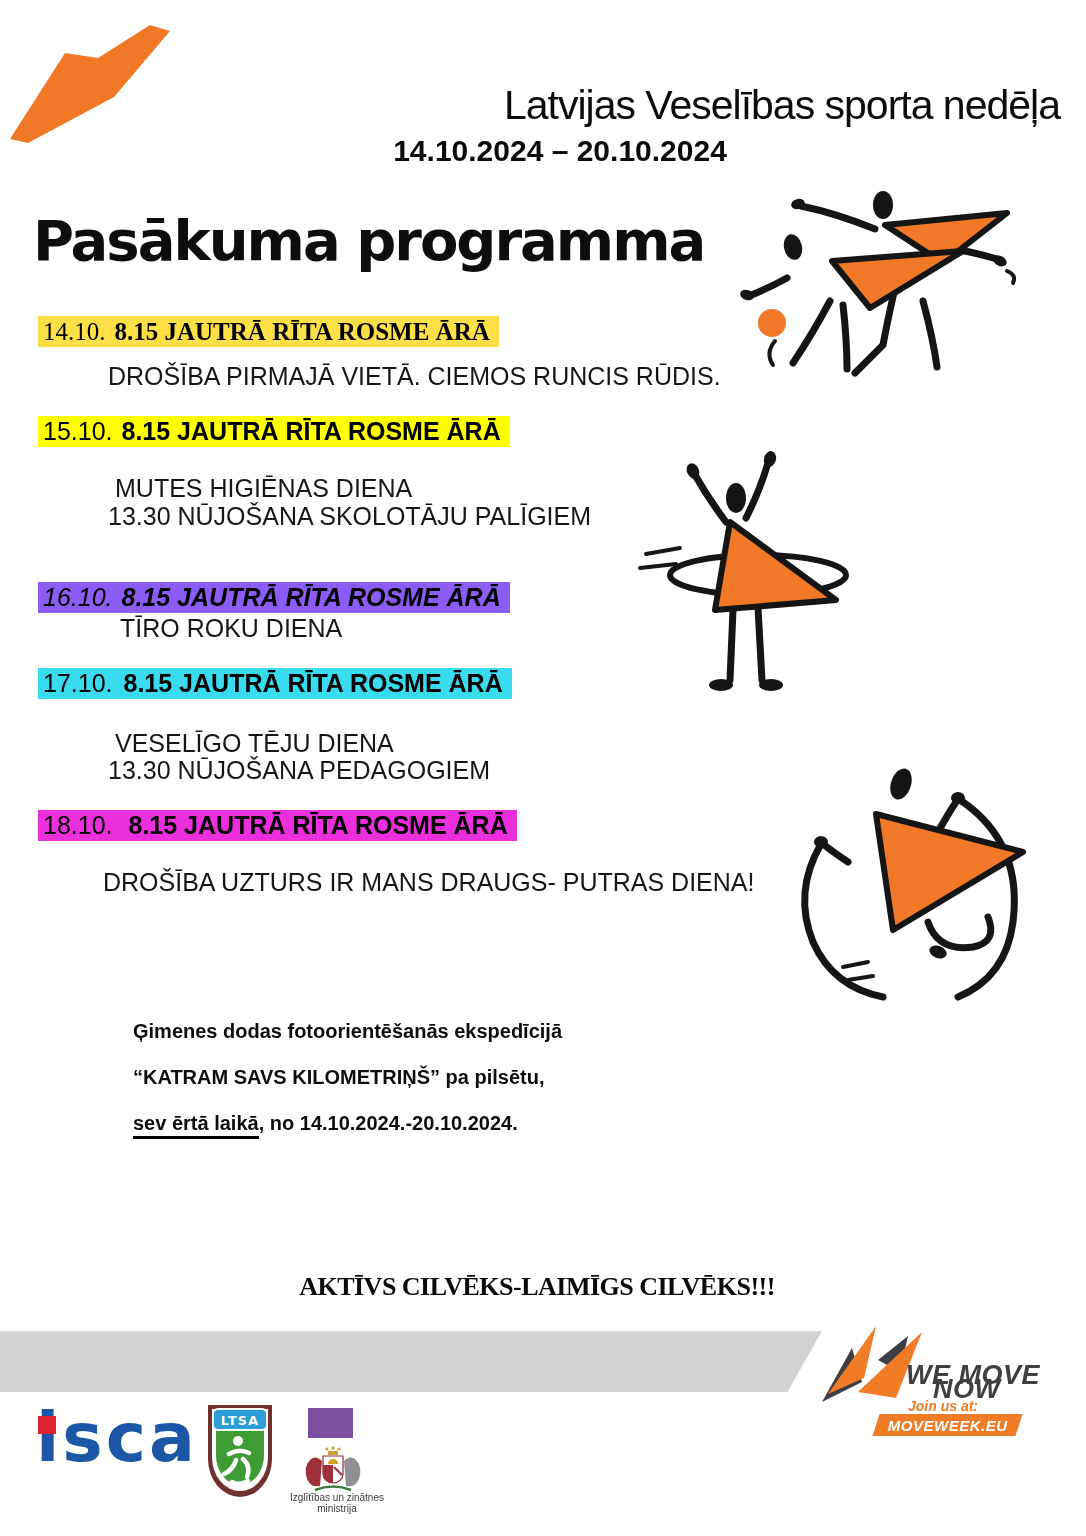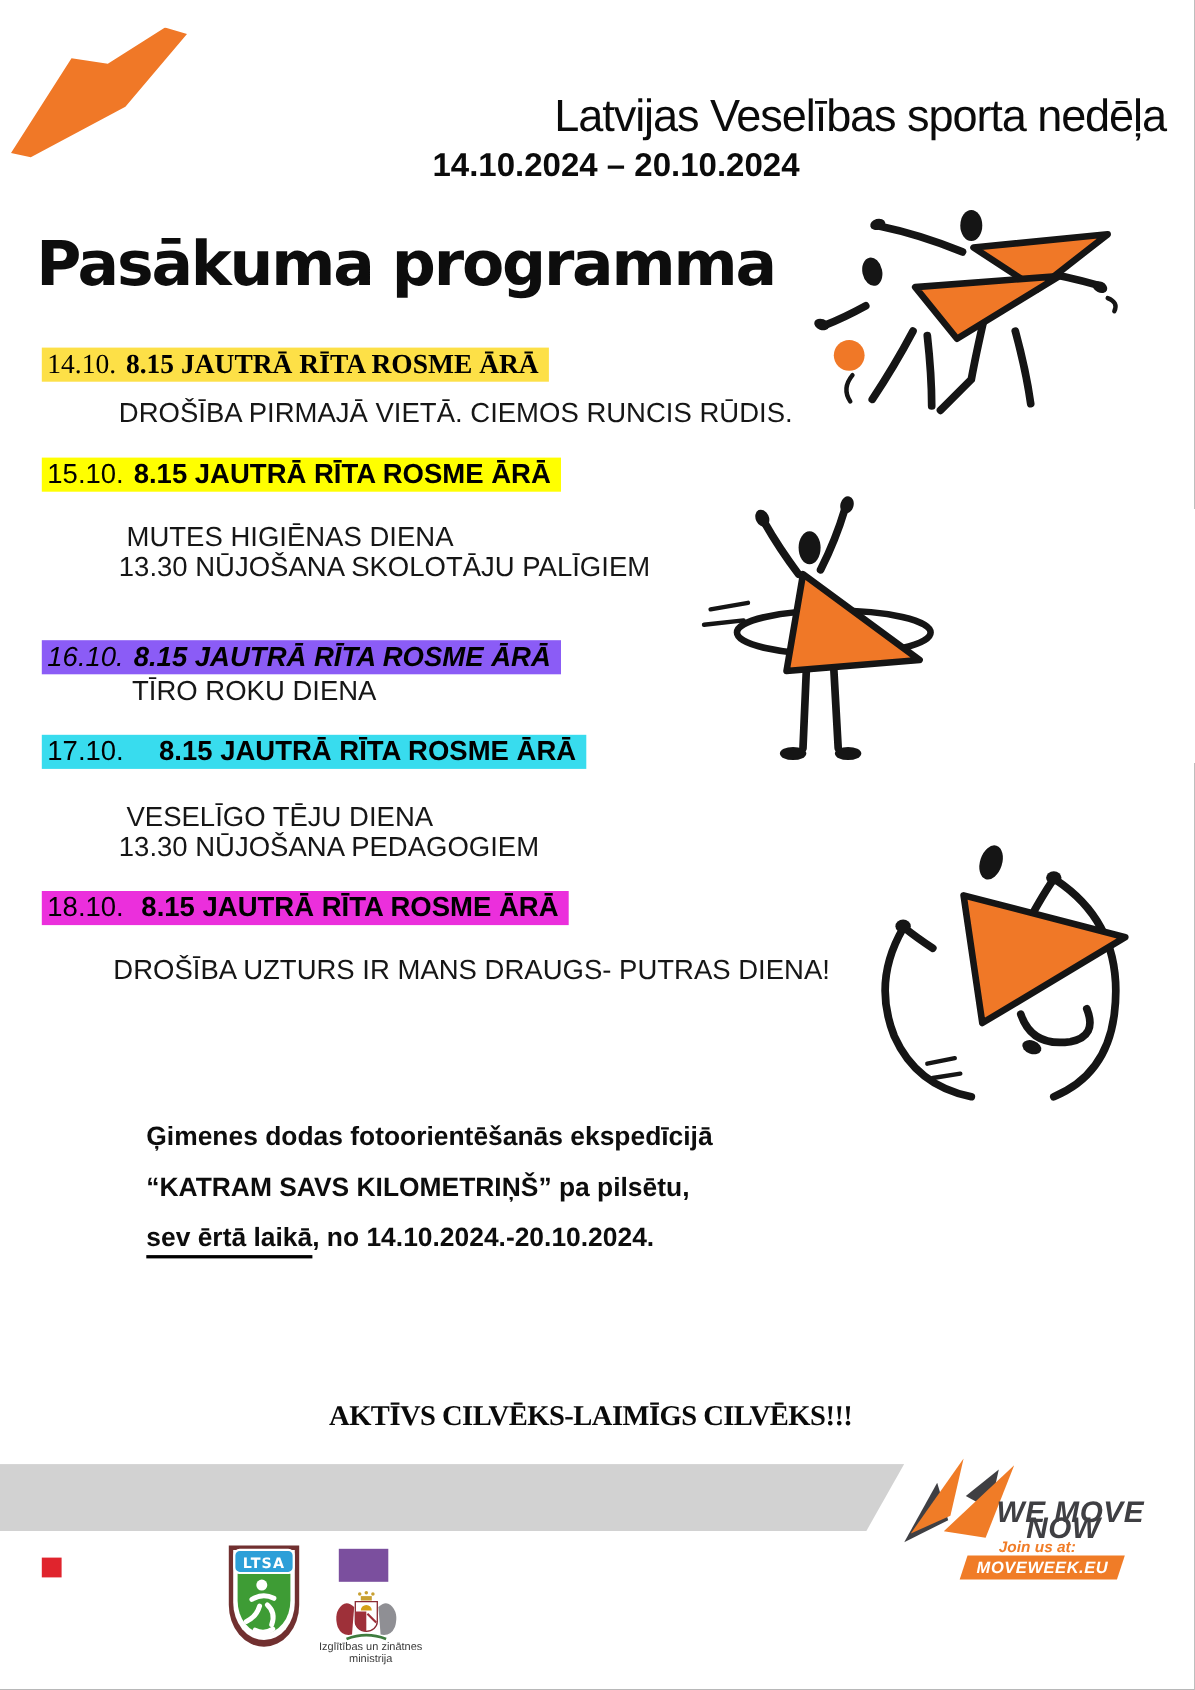--- a/index.html
+++ b/index.html
@@ -15,21 +15,21 @@
     font-weight:bold;font-size:30px;color:#0b0b0b;}
   .program-heading{left:33px;top:208px;font-family:"DejaVu Sans",sans-serif;
     font-weight:bold;font-size:56px;letter-spacing:-2px;color:#0d0d0d;}
   
   .bar{left:38px;height:31px;display:inline-flex;align-items:center;
     padding:0 9px 0 5px;font-size:25px;color:#000;white-space:nowrap;}
   .bar .evt-date{font-weight:normal;margin-right:9px;}
   .bar .evt-title{font-weight:bold;}
   .detail{font-size:25px;color:#161616;white-space:nowrap;}
   
-  .exp-line{left:133px;font-size:24px;font-weight:bold;color:#0d0d0d;white-space:nowrap;text-align:right;}
+  .exp-line{left:133px;font-size:20px;font-weight:bold;color:#0d0d0d;white-space:nowrap;text-align:right;}
   .underlined{border-bottom:3px solid #000;padding-bottom:2px;}
   
   .slogan{left:0;top:1272px;width:1074px;text-align:center;
     font-family:"Liberation Serif",serif;font-weight:bold;font-size:26px;
     letter-spacing:-0.5px;color:#0a0a0a;}
   
   .gray-bar{left:0;top:1331px;width:822px;height:61px;
     clip-path:polygon(0 0,100% 0,95.8% 100%,0 100%);}
   .isca-text{left:36px;top:1404px;font-family:"DejaVu Sans",sans-serif;
     font-weight:bold;font-size:68px;line-height:1;letter-spacing:3px;}
@@ -95,21 +95,21 @@
   <div class="abs detail" style="left:115px;top:474px">MUTES HIGIĒNAS DIENA</div>
   <div class="abs detail" style="left:108px;top:502px">13.30 NŪJOŠANA SKOLOTĀJU PALĪGIEM</div>
 
   <div class="abs bar" style="top: 582px; background-color: #8b5cf6; font-style: italic;">
     <span class="evt-date">16.10.</span>
     <span class="evt-title">8.15 JAUTRĀ RĪTA ROSME ĀRĀ</span>
   </div>
   <div class="abs detail" style="left:120px;top:614px">TĪRO ROKU DIENA</div>
 
   <div class="abs bar" style="top: 668px; background-color: rgb(56, 220, 238);">
-    <span class="evt-date" style="margin-right:32px">17.10.</span>
+    <span class="evt-date" style="margin-right:11px">17.10.</span>
     <span class="evt-title">8.15 JAUTRĀ RĪTA ROSME ĀRĀ</span>
   </div>
   <div class="abs detail" style="left:115px;top:729px">VESELĪGO TĒJU DIENA</div>
   <div class="abs detail" style="left:108px;top:756px">13.30 NŪJOŠANA PEDAGOGIEM</div>
 
   <div class="abs bar" style="top: 810px; background-color: rgb(235, 47, 220);">
     <span class="evt-date" style="margin-right:16px">18.10.</span>
     <span class="evt-title">8.15 JAUTRĀ RĪTA ROSME ĀRĀ</span>
   </div>
   <div class="abs detail" style="left:103px;top:868px">DROŠĪBA UZTURS IR MANS DRAUGS- PUTRAS DIENA!</div>
@@ -167,20 +167,21 @@
     <polygon points="6,68 54,0 42,52" fill="#F07C27"></polygon>
     <polygon points="36,66 100,6 74,72" fill="#F07C27"></polygon>
   </svg>
   <div class="abs nwm-now">NOW</div>
   <div class="abs nwm-wemove">WE MOVE</div>
   <div class="abs nwm-join" style="color: rgb(240, 124, 39);">Join us at:</div>
   <div class="abs nwm-banner" style="background-color: rgb(240, 124, 39);">
     <span>MOVEWEEK.EU</span>
   </div>
 
+  <div class="abs isca-text" style="color: rgb(27, 87, 166);">isca</div>
   <div class="abs isca-dot" style="background-color: rgb(224, 36, 45);"></div>
 
   <svg class="abs" style="left:207px;top:1404px" width="66" height="95" viewBox="0 0 66 95">
     <path d="M1,1 L65,1 L65,55 A32,38 0 0 1 1,55 Z" fill="#713030"></path>
     <path d="M5,5 L61,5 L61,53 A28,34 0 0 1 5,53 Z" fill="#ffffff"></path>
     <path d="M9,9 L57,9 L57,51 A24,30 0 0 1 9,51 Z" fill="#3E9C35"></path>
     <rect x="6" y="5" width="54" height="21" rx="5" fill="#2D9FD8" stroke="#ffffff" stroke-width="2"></rect>
     <text x="33" y="21" text-anchor="middle" font-family="DejaVu Sans, sans-serif" font-size="13" font-weight="bold" fill="#ffffff" letter-spacing="1">LTSA</text>
     <circle cx="31" cy="37" r="5" fill="#ffffff"></circle>
     <g fill="none" stroke="#ffffff" stroke-width="4.5" stroke-linecap="round">

